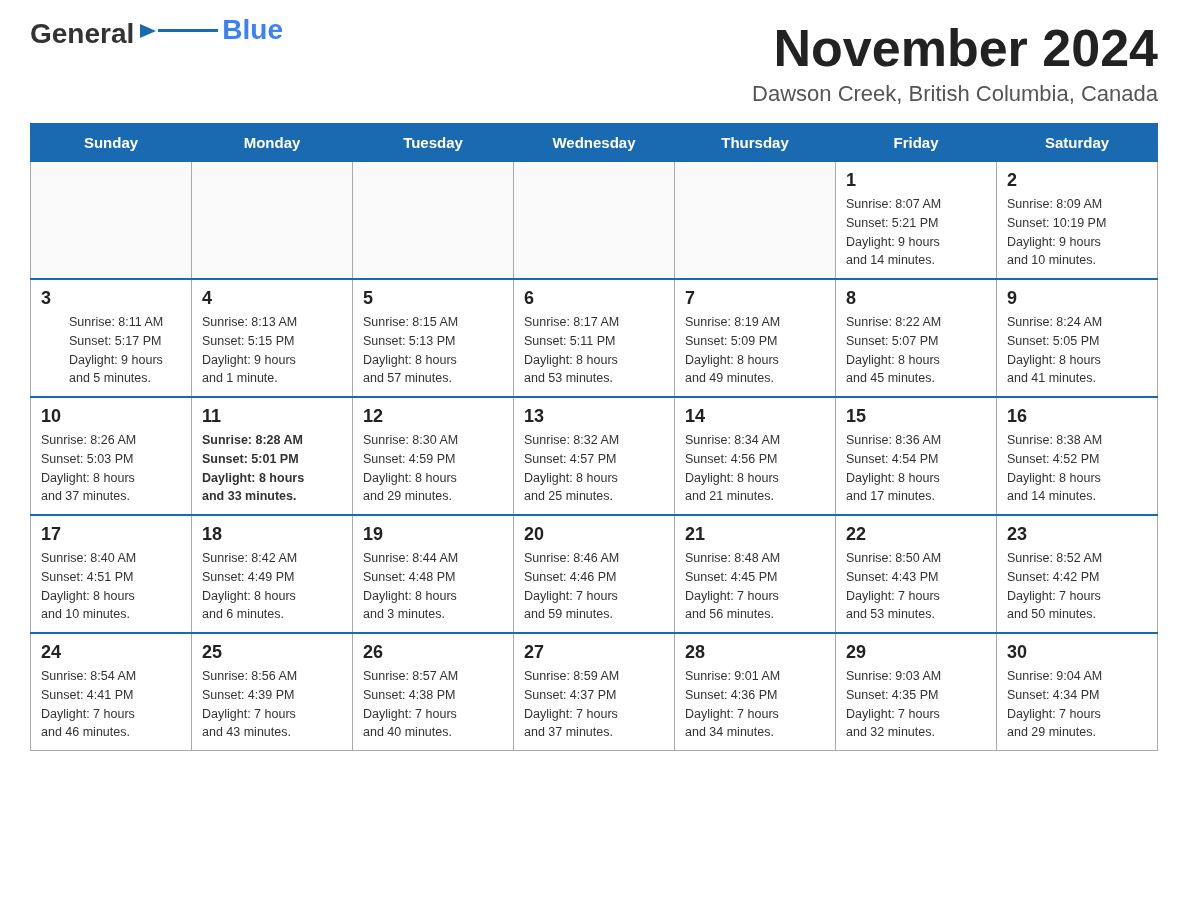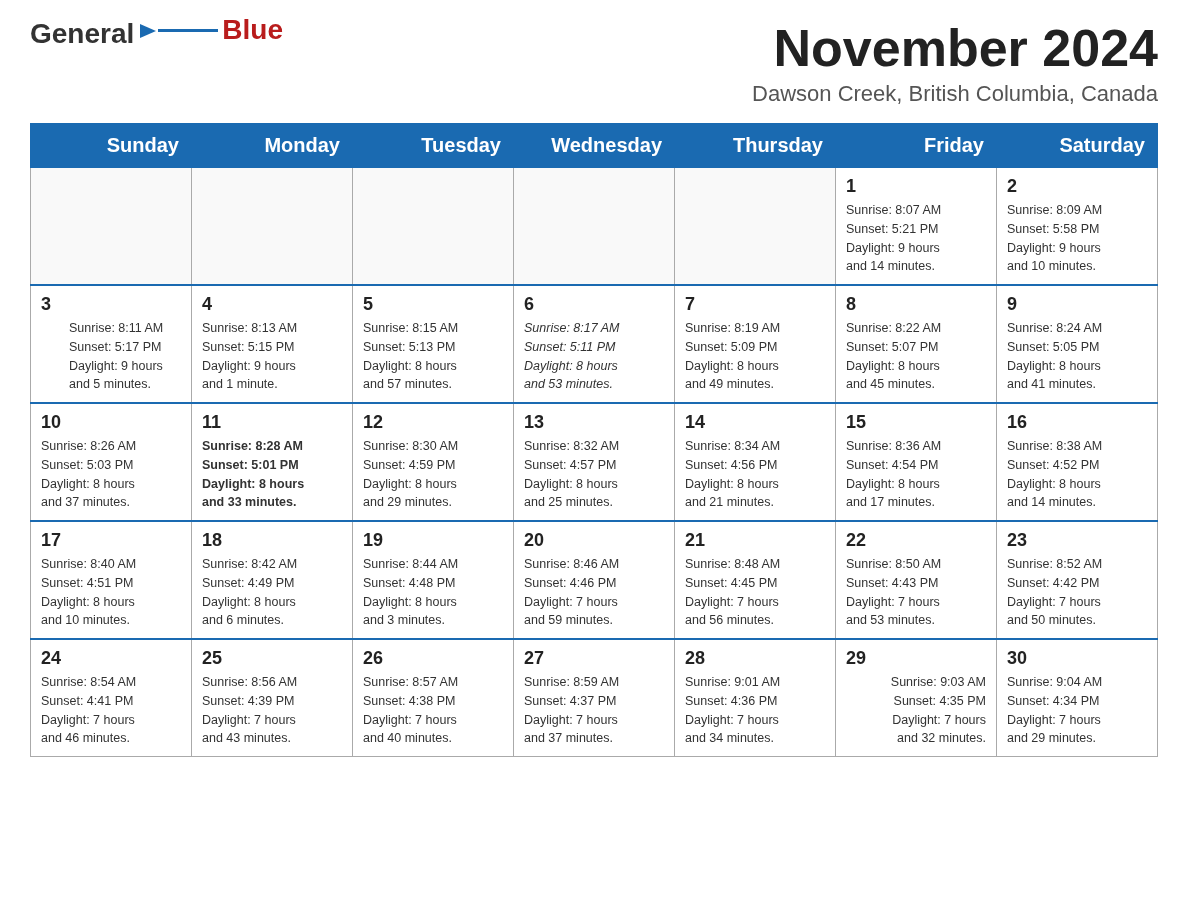--- a/index.html
+++ b/index.html
@@ -23,21 +23,21 @@
     }
     .logo-general {
       font-size: 28px;
       font-weight: bold;
       color: #333;
       line-height: 1;
     }
     .logo-blue {
       font-size: 28px;
       font-weight: bold;
-      color: #b91c1c;
+      color: #3b82f6;
       line-height: 1;
     }
     .title-area {
       text-align: right;
     }
     .month-title {
       font-size: 52px;
       font-weight: bold;
       color: #222;
       line-height: 1.1;
@@ -48,24 +48,24 @@
       margin-top: 4px;
     }
     .calendar-table {
       width: 100%;
       border-collapse: collapse;
       border: 1px solid #888;
     }
     .calendar-table th {
       background: #1a6ab1;
       color: #fff;
-      font-size: 20px;
+      font-size: 15px;
       font-weight: bold;
       padding: 10px 12px;
-      text-align: right;
+      text-align: center;
       border: 1px solid #1a6ab1;
     }
     .calendar-table td {
       vertical-align: top;
       padding: 8px 10px;
       border: 1px solid #aaa;
       width: 14.28%;
       min-height: 100px;
       font-size: 13px;
       color: #333;
@@ -135,21 +135,21 @@
         <td>
           <span class="day-number">1</span>
           <div class="day-info" style="white-space: pre-line;">Sunrise: 8:07 AM
 Sunset: 5:21 PM
 Daylight: 9 hours
 and 14 minutes.</div>
         </td>
         <td>
           <span class="day-number">2</span>
           <div class="day-info" style="white-space: pre-line;">Sunrise: 8:09 AM
-Sunset: 5:58 PM
+Sunset: 10:19 PM
 Daylight: 9 hours
 and 10 minutes.</div>
         </td>
       </tr>
       <tr>
         <td>
           <span class="day-number">3</span>
           <div class="day-info" style="white-space: pre-line; margin-left: 28px;">Sunrise: 8:11 AM
 Sunset: 5:17 PM
 Daylight: 9 hours
@@ -164,21 +164,21 @@
         </td>
         <td>
           <span class="day-number">5</span>
           <div class="day-info" style="white-space: pre-line;">Sunrise: 8:15 AM
 Sunset: 5:13 PM
 Daylight: 8 hours
 and 57 minutes.</div>
         </td>
         <td>
           <span class="day-number">6</span>
-          <div class="day-info" style="white-space: pre-line; font-style: italic;">Sunrise: 8:17 AM
+          <div class="day-info" style="white-space: pre-line;">Sunrise: 8:17 AM
 Sunset: 5:11 PM
 Daylight: 8 hours
 and 53 minutes.</div>
         </td>
         <td>
           <span class="day-number">7</span>
           <div class="day-info" style="white-space: pre-line;">Sunrise: 8:19 AM
 Sunset: 5:09 PM
 Daylight: 8 hours
 and 49 minutes.</div>
@@ -331,21 +331,21 @@
         </td>
         <td>
           <span class="day-number">28</span>
           <div class="day-info" style="white-space: pre-line;">Sunrise: 9:01 AM
 Sunset: 4:36 PM
 Daylight: 7 hours
 and 34 minutes.</div>
         </td>
         <td>
           <span class="day-number">29</span>
-          <div class="day-info" style="white-space: pre-line; text-align: right;">Sunrise: 9:03 AM
+          <div class="day-info" style="white-space: pre-line;">Sunrise: 9:03 AM
 Sunset: 4:35 PM
 Daylight: 7 hours
 and 32 minutes.</div>
         </td>
         <td>
           <span class="day-number">30</span>
           <div class="day-info" style="white-space: pre-line;">Sunrise: 9:04 AM
 Sunset: 4:34 PM
 Daylight: 7 hours
 and 29 minutes.</div>

